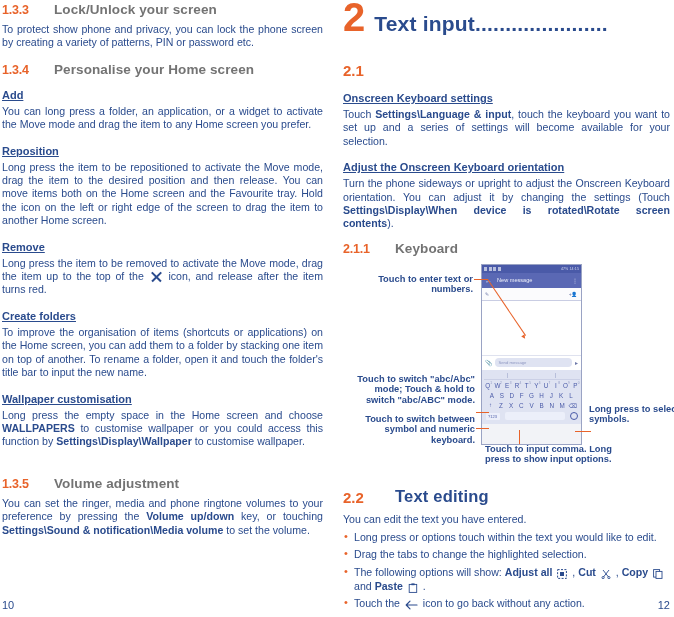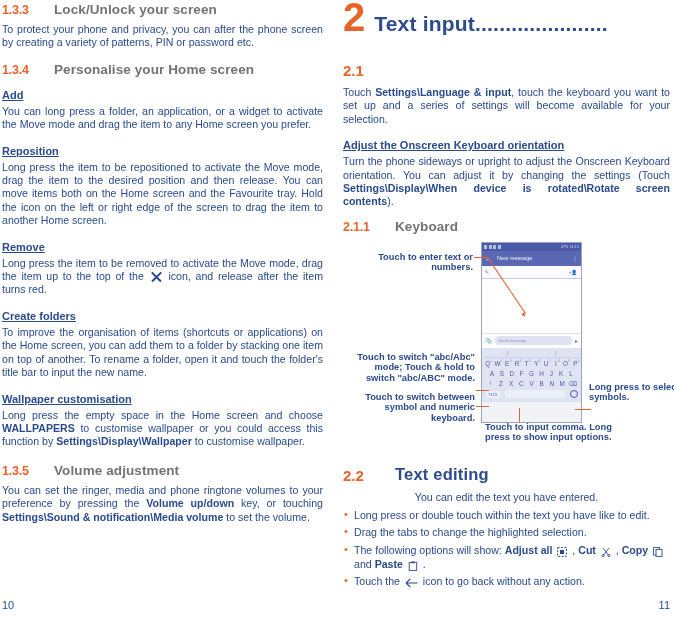--- a/index.html
+++ b/index.html
@@ -276,21 +276,21 @@
 <body>
 
 <div class="page">
 
   <div class="col col-left">
 
     <div class="h3">
       <span class="num">1.3.3</span>
       <span class="ttl">Lock/Unlock your screen</span>
     </div>
-    <p>To protect your phone and privacy, you can after the phone screen by creating a variety of patterns, PIN or password etc.</p>
+    <p>To protect show phone and privacy, you can lock the phone screen by creating a variety of patterns, PIN or password etc.</p>
 
     <div class="h3" style="margin-top:10px;">
       <span class="num">1.3.4</span>
       <span class="ttl">Personalise your Home screen</span>
     </div>
 
     <div class="sub">Add</div>
     <p>You can long press a folder, an application, or a widget to activate the Move mode and drag the item to any Home screen you prefer.</p>
 
     <div class="sub">Reposition</div>
@@ -298,40 +298,41 @@
 
     <div class="sub">Remove</div>
     <p><span>Long press the item to be removed to activate the Move mode, drag the item up to the top of the</span> <span class="xicon"></span> <span>icon, and release after the item turns red.</span></p>
 
     <div class="sub">Create folders</div>
     <p>To improve the organisation of items (shortcuts or applications) on the Home screen, you can add them to a folder by stacking one item on top of another. To rename a folder, open it and touch the folder's title bar to input the new name.</p>
 
     <div class="sub">Wallpaper customisation</div>
     <p class="last"><span>Long press the empty space in the Home screen and choose </span><b>WALLPAPERS</b><span> to customise wallpaper or you could access this function by </span><b>Settings\Display\Wallpaper</b><span> to customise wallpaper.</span></p>
 
-    <div class="h3" style="margin-top:12px;">
+    <div class="h3" style="margin-top:25px;">
       <span class="num">1.3.5</span>
       <span class="ttl">Volume adjustment</span>
     </div>
     <p><span>You can set the ringer, media and phone ringtone volumes to your preference by pressing the </span><b>Volume up/down</b><span> key, or touching </span><b>Settings\Sound &amp; notification\Media volume</b><span> to set the volume.</span></p>
 
     <div class="pagenum pg-left">10</div>
   </div>
 
   <div class="col col-right">
 
     <div class="chapter">
       <span class="cnum">2</span>
       <span class="ctitle">Text input......................</span>
     </div>
 
     <div class="h2">
       <span class="num">2.1</span>
     </div>
 
+    <div class="sub">Onscreen Keyboard settings</div>
     <p><span>Touch </span><b>Settings\Language &amp; input</b><span>, touch the keyboard you want to set up and a series of settings will become available for your selection.</span></p>
 
     <div class="sub-nound" style="text-decoration:underline;">Adjust the Onscreen Keyboard orientation</div>
     <p><span>Turn the phone sideways or upright to adjust the Onscreen Keyboard orientation. You can adjust it by changing the settings (Touch </span><b>Settings\Display\When device is rotated\Rotate screen contents</b><span>).</span></p>
 
     <div class="h3" style="margin-top:8px;">
       <span class="num">2.1.1</span>
       <span class="ttl">Keyboard</span>
     </div>
 
@@ -441,24 +442,24 @@
       <div class="lead lead-v" style="left:176px; top:168px; height:14px;"></div>
 
       <div class="lead lead-h" style="left:232px; top:169px; width:16px;"></div>
     </div>
 
     <div class="h2" style="margin-top:10px;">
       <span class="num">2.2</span>
       <span class="ttl">Text editing</span>
     </div>
 
-    <p style="text-align:center;margin-bottom:4px;">You can edit the text you have entered.</p>
+    <p style="text-align:left;margin-bottom:4px;">You can edit the text you have entered.</p>
 
     <ul class="bullets">
-      <li><span>Long press or double touch within the text you have like to edit.</span></li>
+      <li><span>Long press or options touch within the text you would like to edit.</span></li>
       <li><span>Drag the tabs to change the highlighted selection.</span></li>
       <li>
         <span>The following options will show: </span><b>Adjust all</b>
         <svg class="inl-icon" width="10" height="10" viewBox="0 0 10 10">
             <rect x="0.6" y="0.6" width="8.8" height="8.8" fill="none" stroke="#2A4B8D" stroke-width="1" stroke-dasharray="2 1.4"></rect>
             <rect x="3" y="3" width="4" height="4" fill="#2A4B8D"></rect>
           </svg><span> , </span><b>Cut</b>
         <svg class="inl-icon" width="10" height="10" viewBox="0 0 10 10">
             <path d="M2 1 L7.5 8 M8 1 L2.5 8" stroke="#2A4B8D" stroke-width="0.9" fill="none"></path>
             <circle cx="2.1" cy="8.6" r="1.1" fill="none" stroke="#2A4B8D" stroke-width="0.9"></circle>
@@ -473,15 +474,15 @@
             <rect x="3.4" y="0.4" width="3.2" height="1.8" fill="#2A4B8D"></rect>
           </svg><span> .</span>
       </li>
       <li>
         <span>Touch the </span><svg class="inl-icon" width="13" height="10" viewBox="0 0 13 10">
             <path d="M12 5 H1.5 M5 1.2 L1.2 5 L5 8.8" stroke="#2A4B8D" stroke-width="1.2" fill="none" stroke-linecap="round" stroke-linejoin="round"></path>
           </svg><span> icon to go back without any action.</span>
       </li>
     </ul>
 
-    <div class="pagenum pg-right">11</div>
+    <div class="pagenum pg-right">12</div>
   </div>
 </div>
 
 </body></html>

